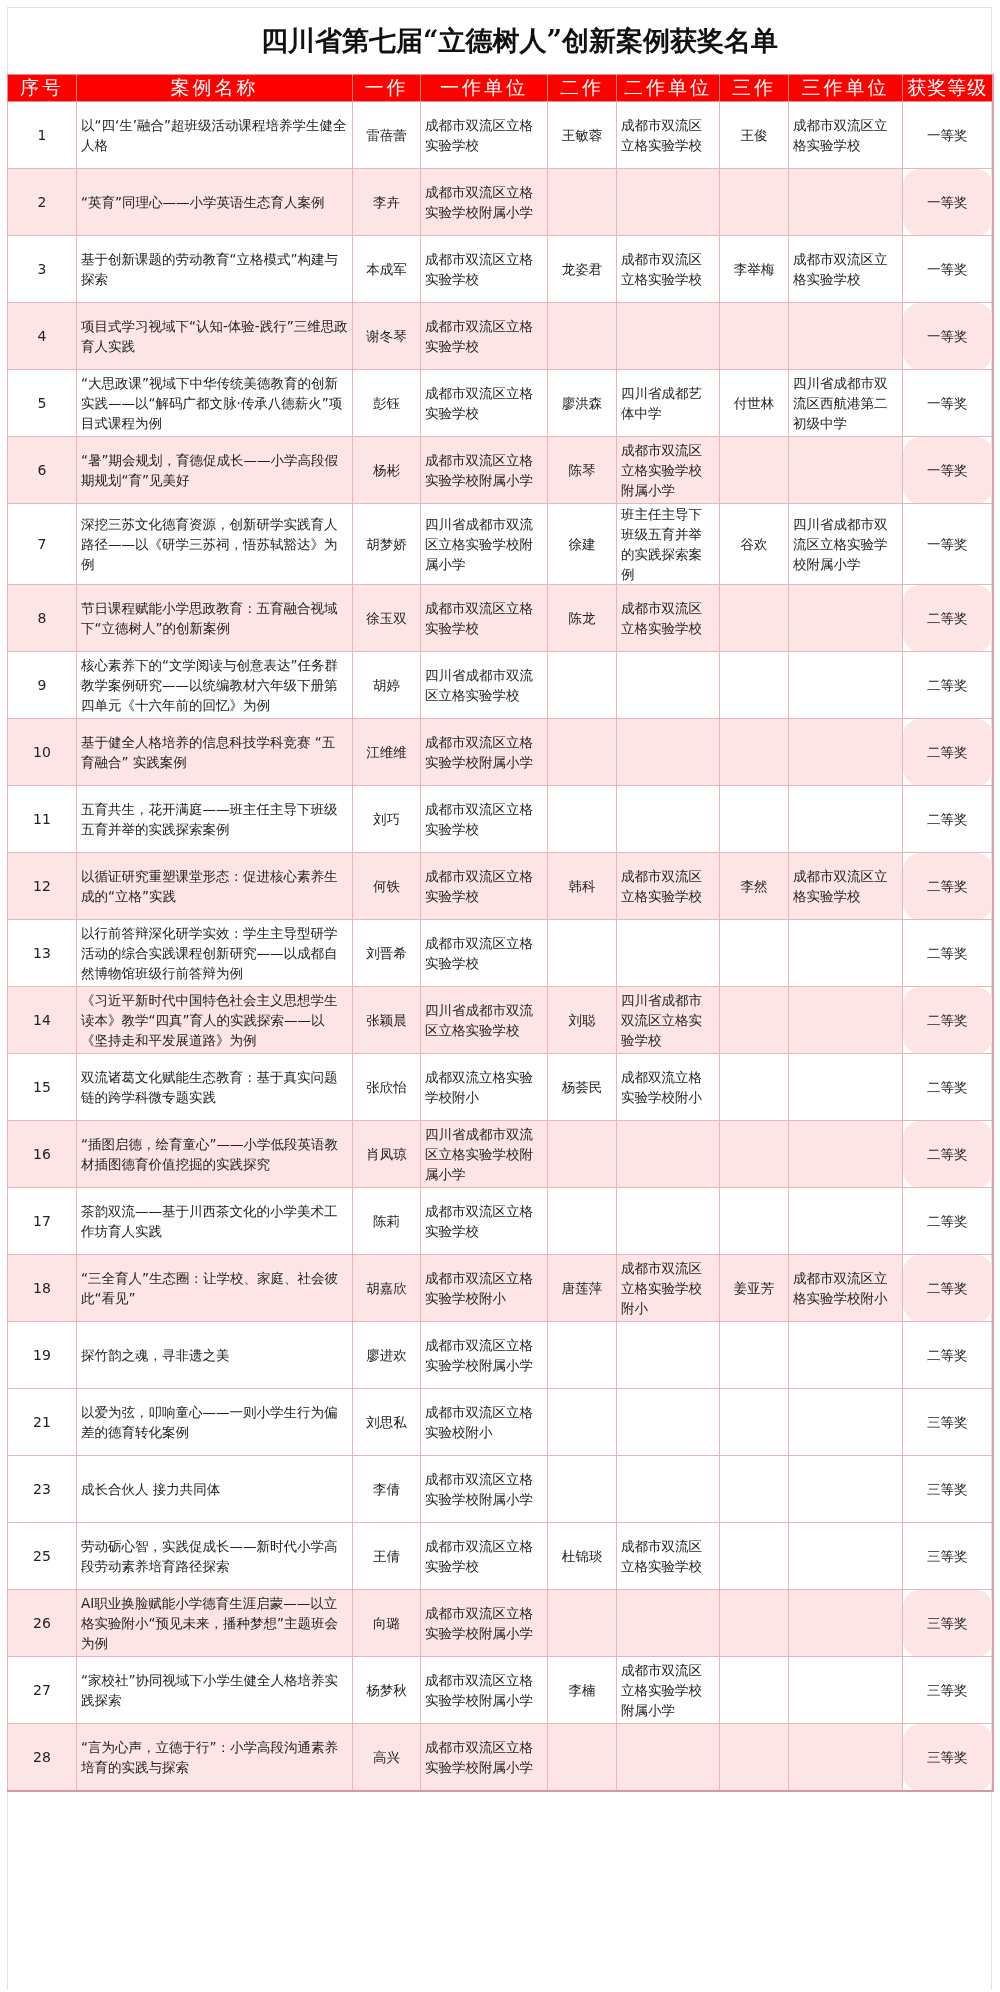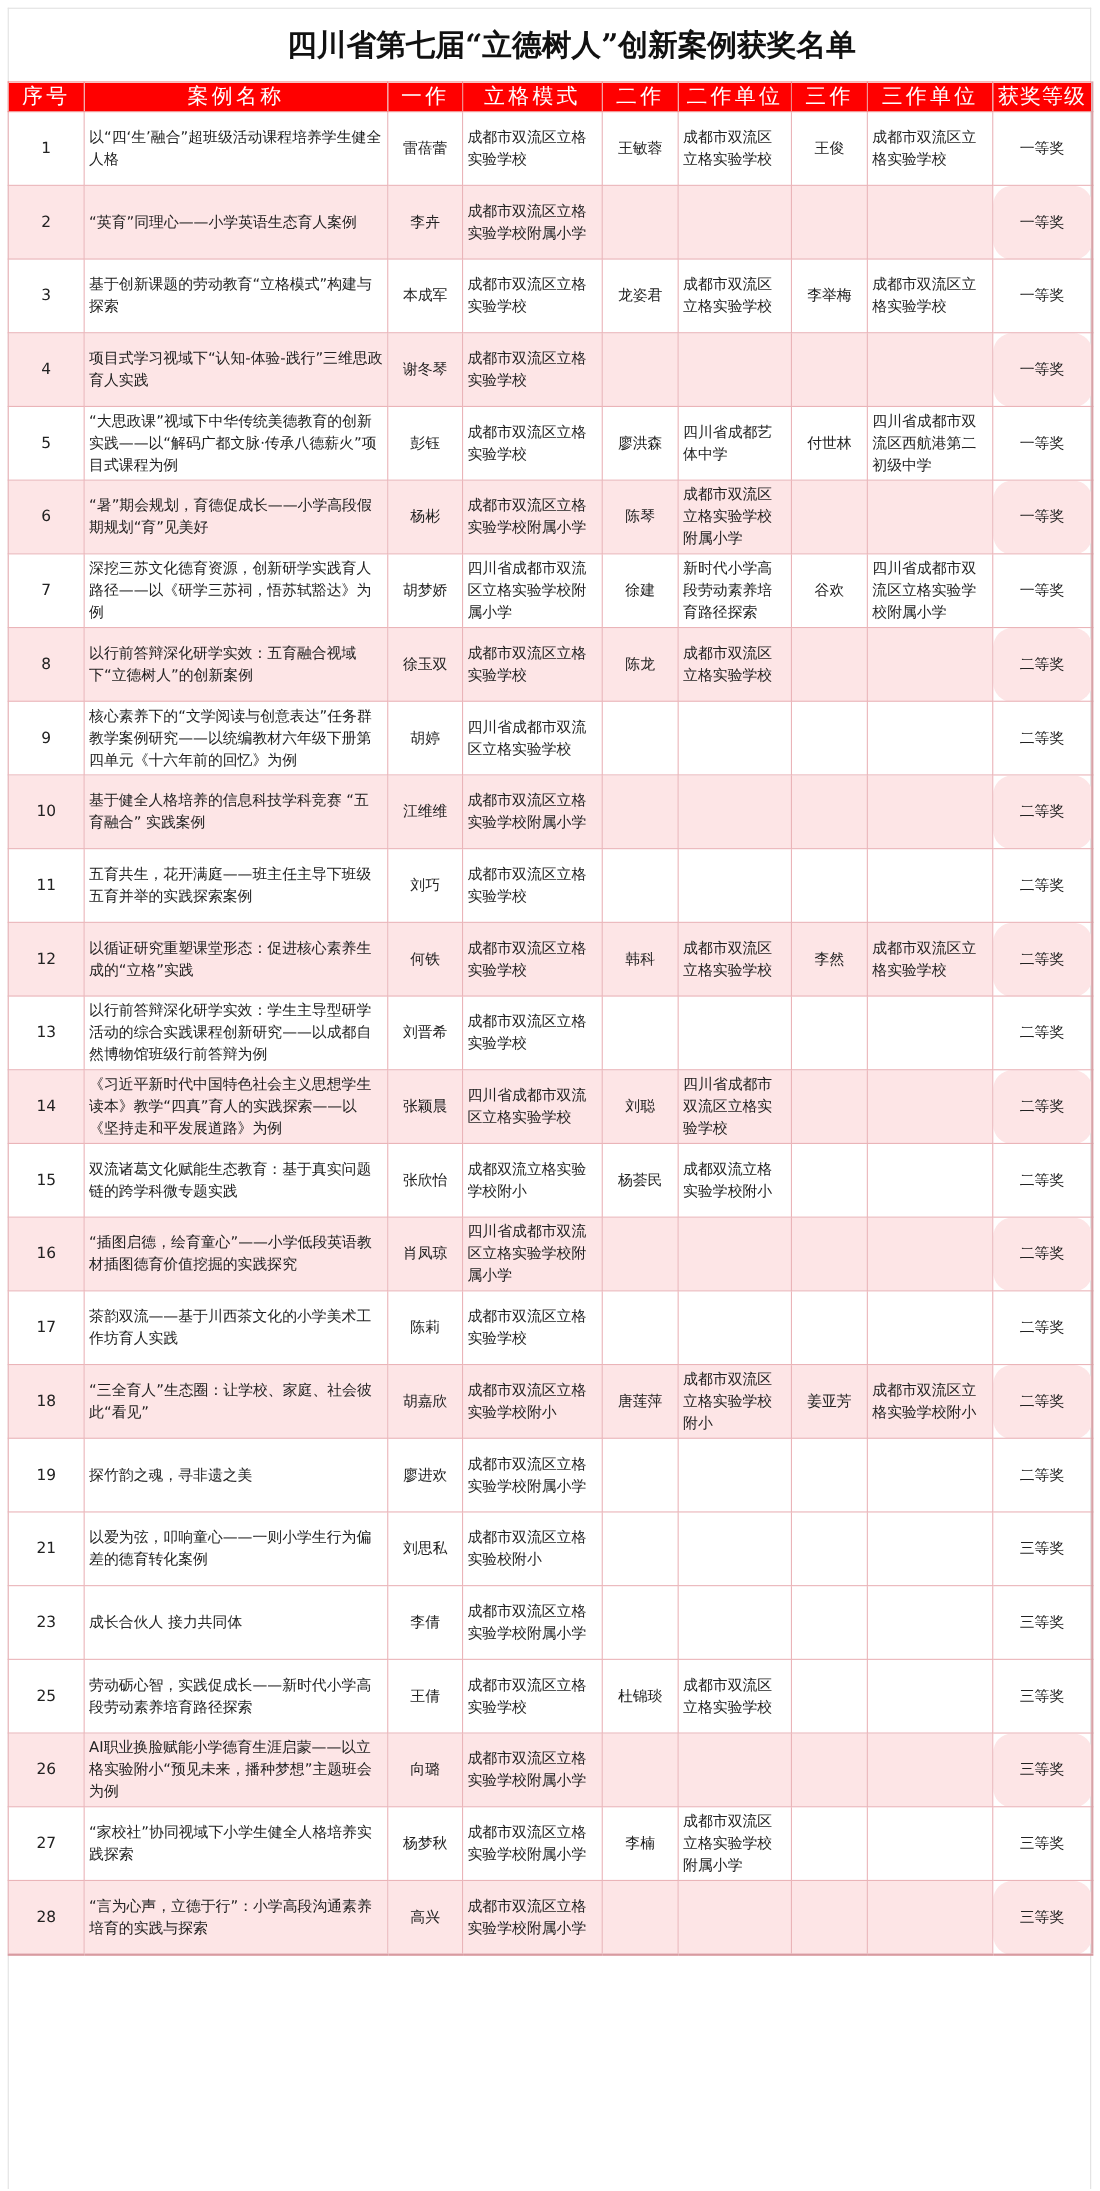--- a/index.html
+++ b/index.html
@@ -43,21 +43,21 @@
       <col style="width:103px">
       <col style="width:69px">
       <col style="width:114px">
       <col style="width:90px">
   </colgroup>
   <thead>
     <tr>
       <th>序号</th>
       <th>案例名称</th>
       <th>一作</th>
-      <th>立格模式</th>
+      <th>一作单位</th>
       <th>二作</th>
       <th>二作单位</th>
       <th>三作</th>
       <th>三作单位</th>
       <th style="letter-spacing:1px">获奖等级</th>
     </tr>
   </thead>
   <tbody id="tbody">
   <tr>
     <td class="c num">1</td>
@@ -130,29 +130,29 @@
     <td class="l"></td>
     <td class="r">一等奖</td>
   </tr>
 
   <tr>
     <td class="c num">7</td>
     <td class="l">深挖三苏文化德育资源，创新研学实践育人路径——以《研学三苏祠，悟苏轼豁达》为例</td>
     <td class="c">胡梦娇</td>
     <td class="l">四川省成都市双流区立格实验学校附属小学</td>
     <td class="c">徐建</td>
-    <td class="l">新时代小学高段劳动素养培育路径探索</td>
+    <td class="l">班主任主导下班级五育并举的实践探索案例</td>
     <td class="c">谷欢</td>
     <td class="l">四川省成都市双流区立格实验学校附属小学</td>
     <td class="r">一等奖</td>
   </tr>
 
   <tr class="alt">
     <td class="c num">8</td>
-    <td class="l">以行前答辩深化研学实效：五育融合视域下“立德树人”的创新案例</td>
+    <td class="l">节日课程赋能小学思政教育：五育融合视域下“立德树人”的创新案例</td>
     <td class="c">徐玉双</td>
     <td class="l">成都市双流区立格实验学校</td>
     <td class="c">陈龙</td>
     <td class="l">成都市双流区立格实验学校</td>
     <td class="c"></td>
     <td class="l"></td>
     <td class="r">二等奖</td>
   </tr>
 
   <tr>

